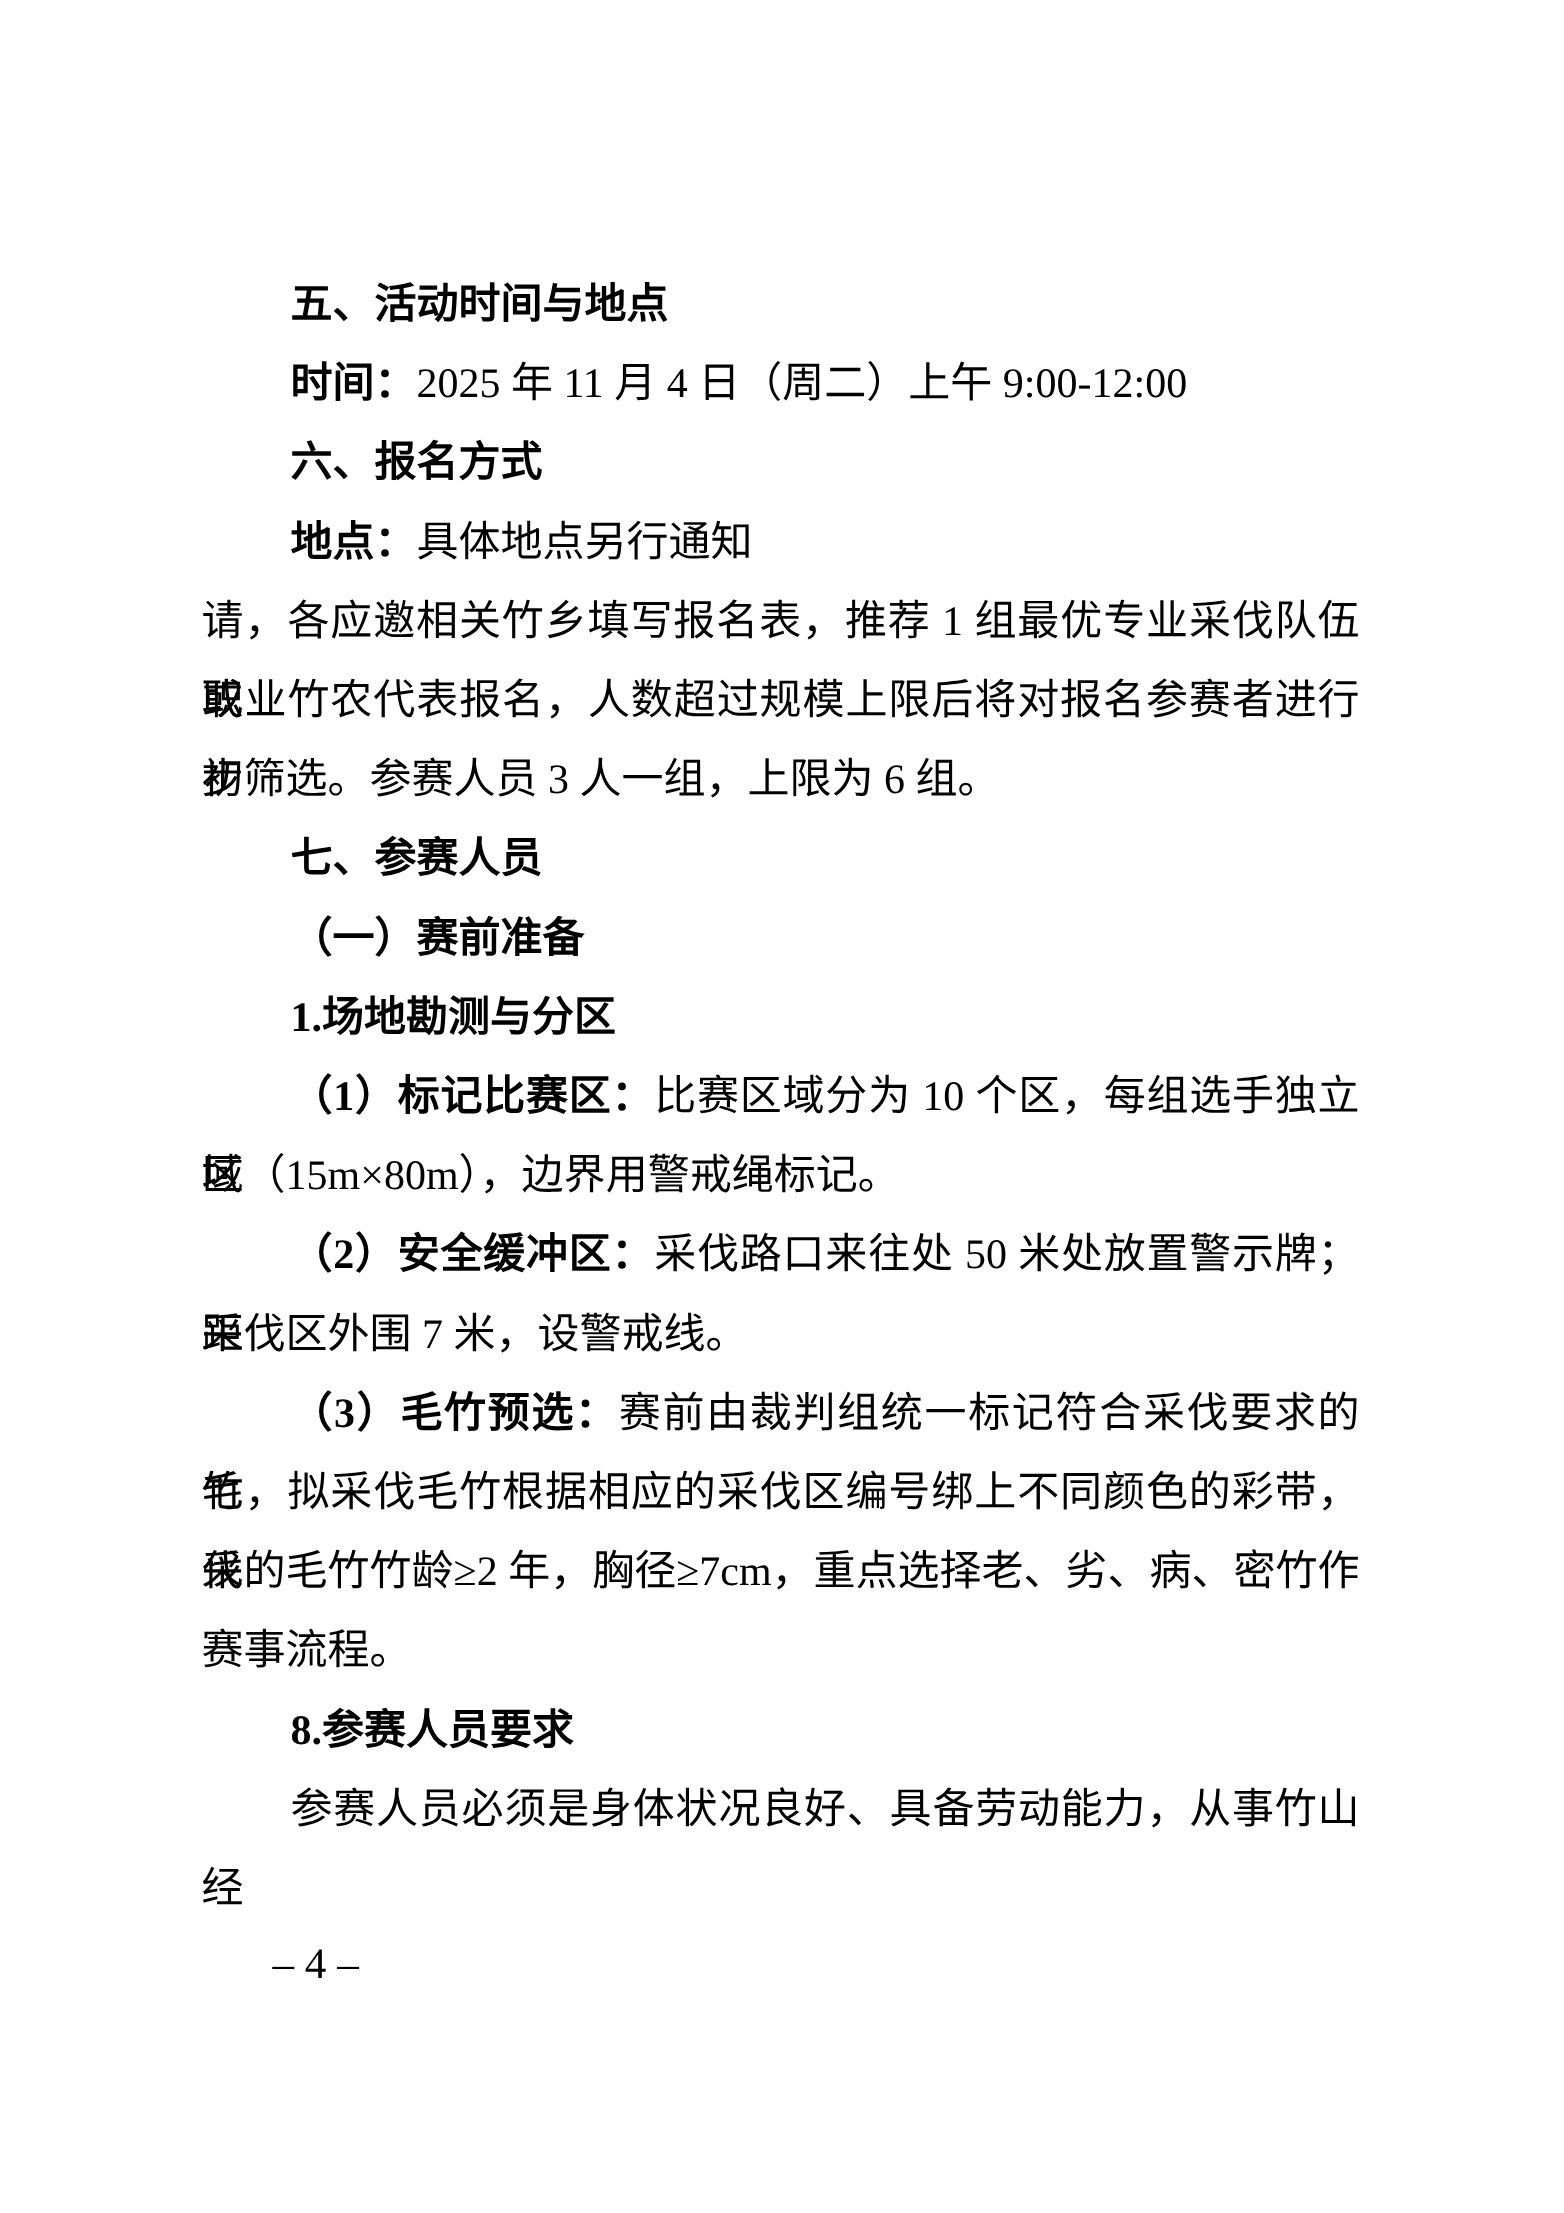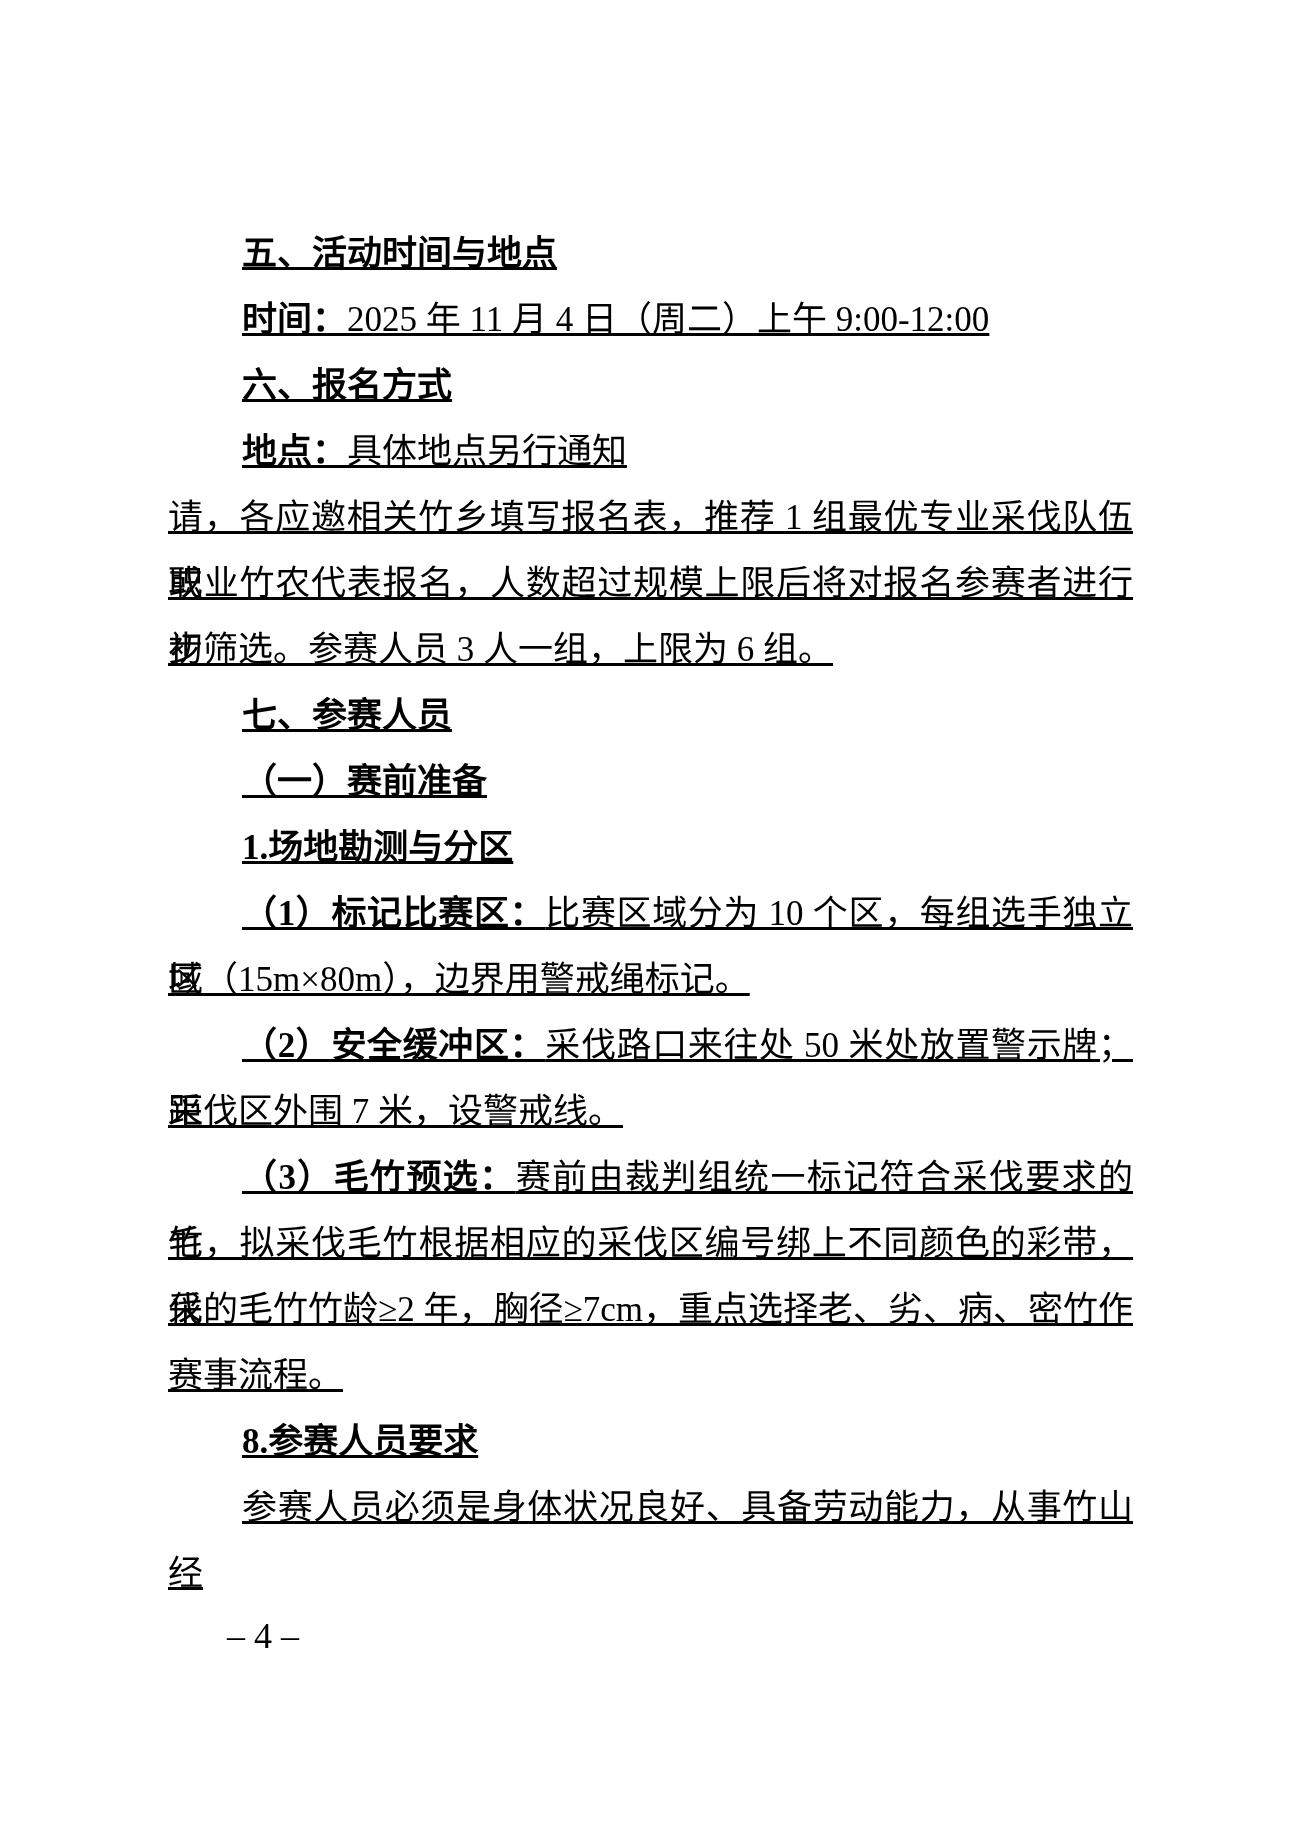--- a/index.html
+++ b/index.html
@@ -21,21 +21,20 @@
     left: 168px;
     top: 221px;
     width: 965px;
   }
   .line {
     font-size: 35px;
     line-height: 66px;
     height: 66px;
     text-align: left;
     letter-spacing: 0;
-    text-decoration: underline;
   }
   .line.indent {
     text-indent: 74px;
   }
   .line.just {
     text-align: justify;
     text-align-last: justify;
   }
   .b {
     font-weight: 700;

